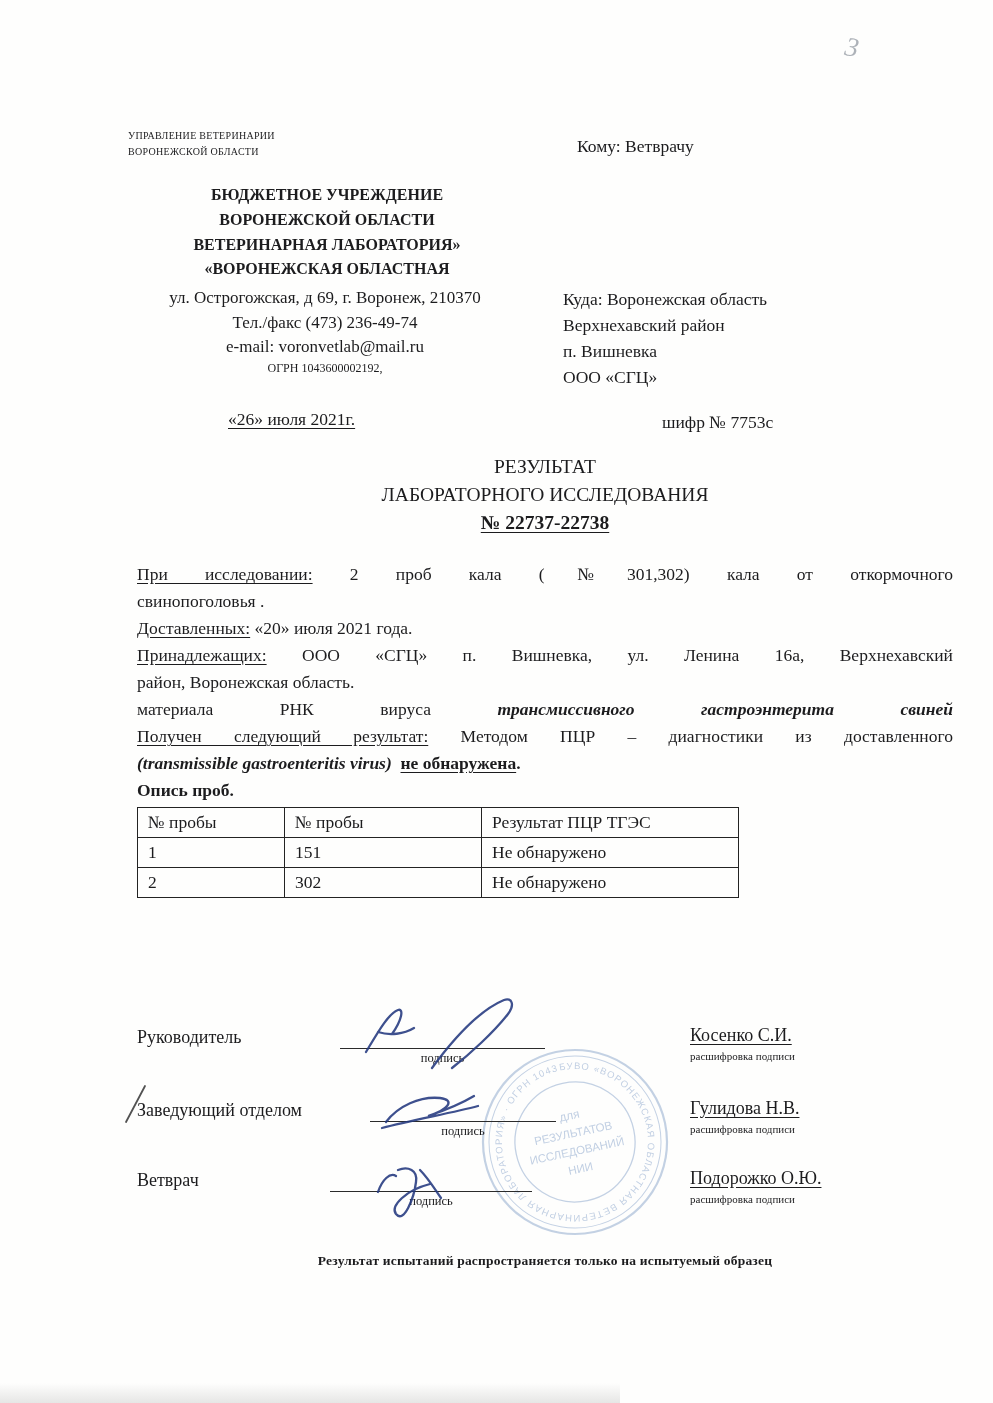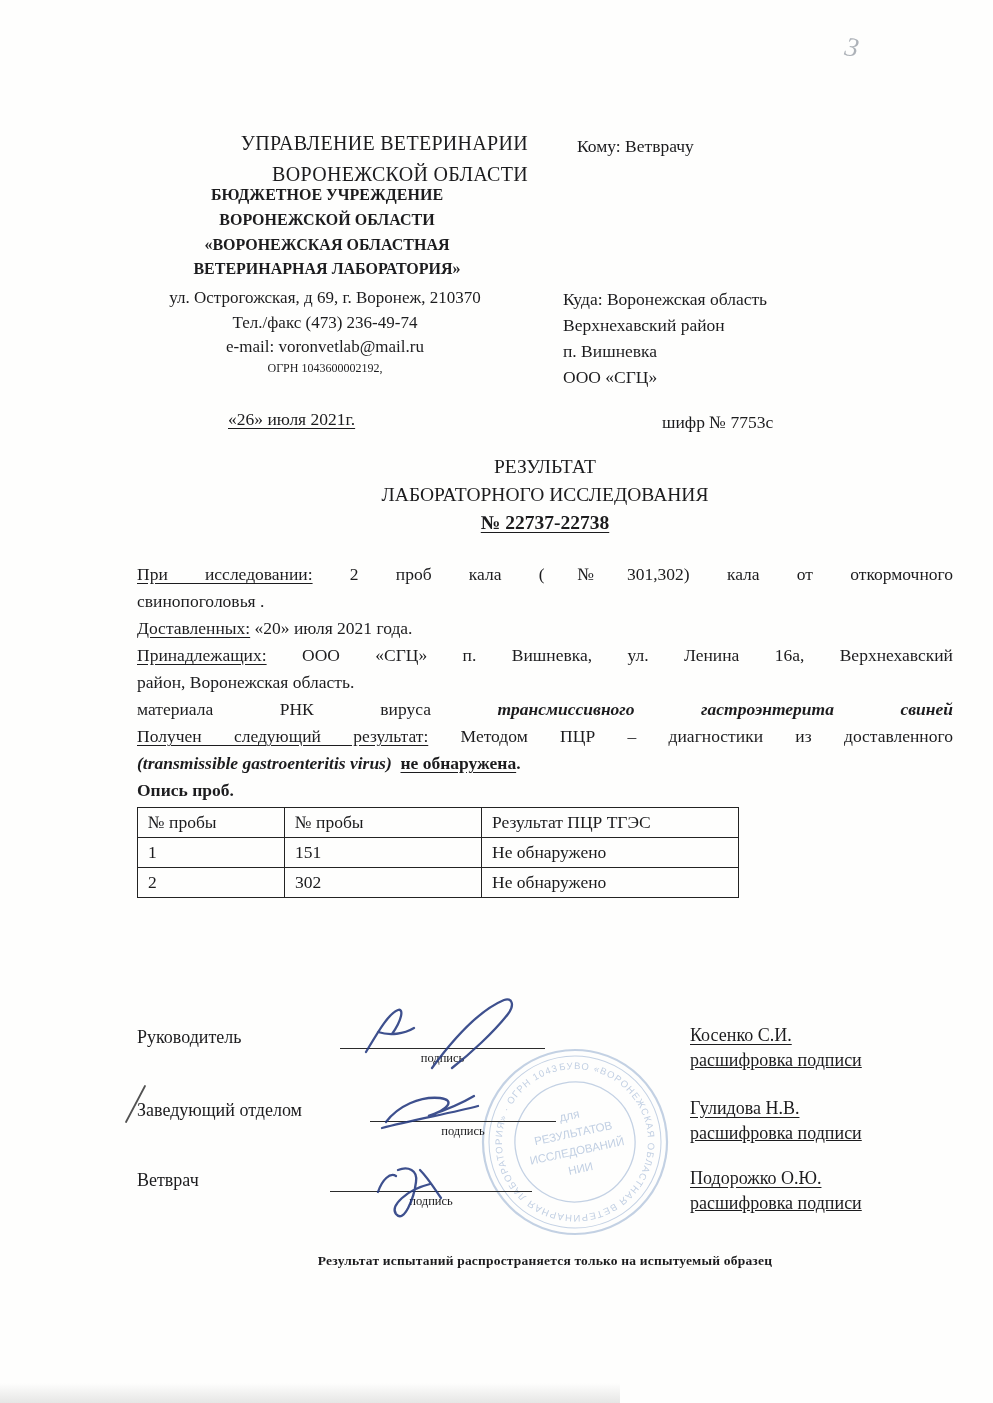--- a/index.html
+++ b/index.html
@@ -7,21 +7,21 @@
     position:relative; width:993px; height:1403px; background:#fefefd; overflow:hidden;
     font-family:"Liberation Serif", serif; color:#1c1c1e;
   }
   .abs { position:absolute; }
 
   .handwritten-num {
     left:845px; top:32px; font-size:27px; color:#9aa0a8; font-style:italic;
     transform:rotate(10deg); opacity:.8;
   }
 
-  .dept-block { left:128px; top:128px; width:400px; text-align:right; font-size:20px; line-height:1.55; letter-spacing:.3px; }
+  .dept-block { left:128px; top:128px; width:400px; text-align:left; font-size:10px; line-height:1.55; letter-spacing:.3px; }
   .komu { left:577px; top:136px; font-size:17.5px; }
   .org-block { left:112px; top:183px; width:430px; text-align:center; font-weight:bold; font-size:16px; line-height:1.55; }
   .contact-block { left:105px; top:286px; width:440px; text-align:center; font-size:17px; line-height:1.45; }
   .contact-small { font-size:12px; line-height:1.35; }
   .kuda-block { left:563px; top:287px; font-size:17.5px; line-height:1.48; }
   .date-line { left:228px; top:409px; font-size:17.5px; text-decoration:underline; text-underline-offset:3px; }
   .cipher { left:662px; top:412px; font-size:17.5px; }
 
   .title-block { left:95px; top:453px; width:900px; text-align:center; font-size:19.5px; line-height:28px; }
   .title-num { font-weight:bold; text-decoration:underline; text-underline-offset:3px; }
@@ -41,21 +41,21 @@
   }
   .col1 { width:126px; } .col2 { width:176px; } .col3 { width:236px; }
 
   .sig-row { position:absolute; left:137px; width:816px; height:62px; }
   .sig-role { position:absolute; left:0; top:2px; font-size:18px; }
   .sig-line-wrap { position:absolute; top:0; display:block; }
   .sig-line { display:block; height:23px; border-bottom:1.6px solid #2b2b2b; }
   .sig-caption { display:block; text-align:center; font-size:12.5px; margin-top:2px; }
   .sig-name-wrap { position:absolute; left:553px; top:0; }
   .sig-name { display:block; font-size:18px; text-decoration:underline; text-underline-offset:3px; }
-  .sig-name-caption { display:block; font-size:18px; margin-top:4px;text-decoration:underline; }
+  .sig-name-caption { display:block; font-size:11px; margin-top:4px; }
 
   .footer { left:95px; top:1253px; width:900px; text-align:center; font-weight:bold; font-size:13.5px; letter-spacing:.2px; }
 
   .overlay-svg { position:absolute; left:0; top:0; pointer-events:none; }
   .stamp-svg { position:absolute; left:478px; top:1045px; pointer-events:none; opacity:.5; }
 
   .scan-edge { left:0; top:1383px; width:620px; height:20px;
     background:linear-gradient(180deg, rgba(0,0,0,0) 0%, rgba(120,120,120,.18) 100%); }
 </style>
 </head>
@@ -68,22 +68,22 @@
   <div class="abs dept-block">
     <div>УПРАВЛЕНИЕ ВЕТЕРИНАРИИ</div>
     <div>ВОРОНЕЖСКОЙ ОБЛАСТИ</div>
   </div>
 
   <div class="abs komu">Кому: Ветврачу</div>
 
   <div class="abs org-block">
     <div>БЮДЖЕТНОЕ УЧРЕЖДЕНИЕ</div>
     <div>ВОРОНЕЖСКОЙ ОБЛАСТИ</div>
+    <div>ВЕТЕРИНАРНАЯ ЛАБОРАТОРИЯ»</div>
     <div>«ВОРОНЕЖСКАЯ ОБЛАСТНАЯ</div>
-    <div>ВЕТЕРИНАРНАЯ ЛАБОРАТОРИЯ»</div>
   </div>
 
   <div class="abs contact-block">
     <div>ул. Острогожская, д 69, г. Воронеж, 210370</div>
     <div>Тел./факс  (473) 236-49-74</div>
     <div>e-mail: voronvetlab@mail.ru</div>
     <div class="contact-small">ОГРН 1043600002192,</div>
   </div>
 
   <div class="abs kuda-block">

